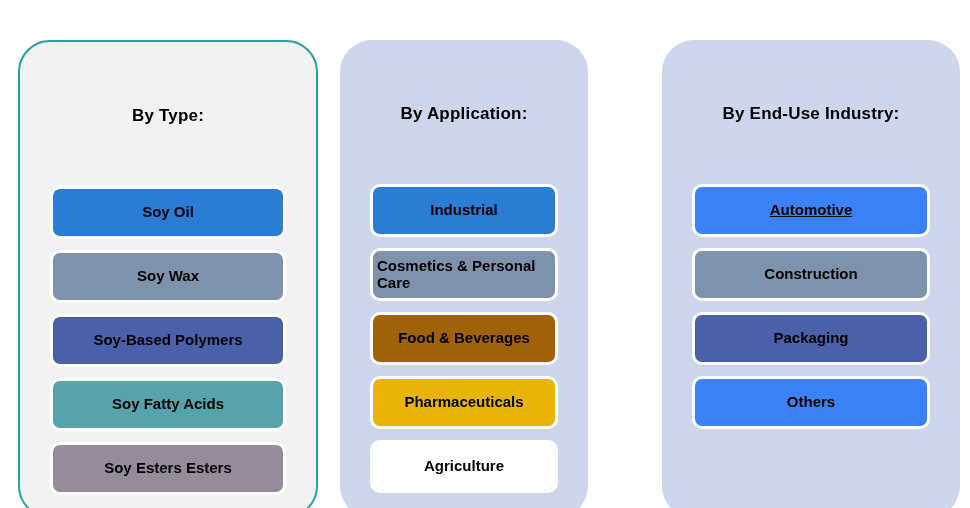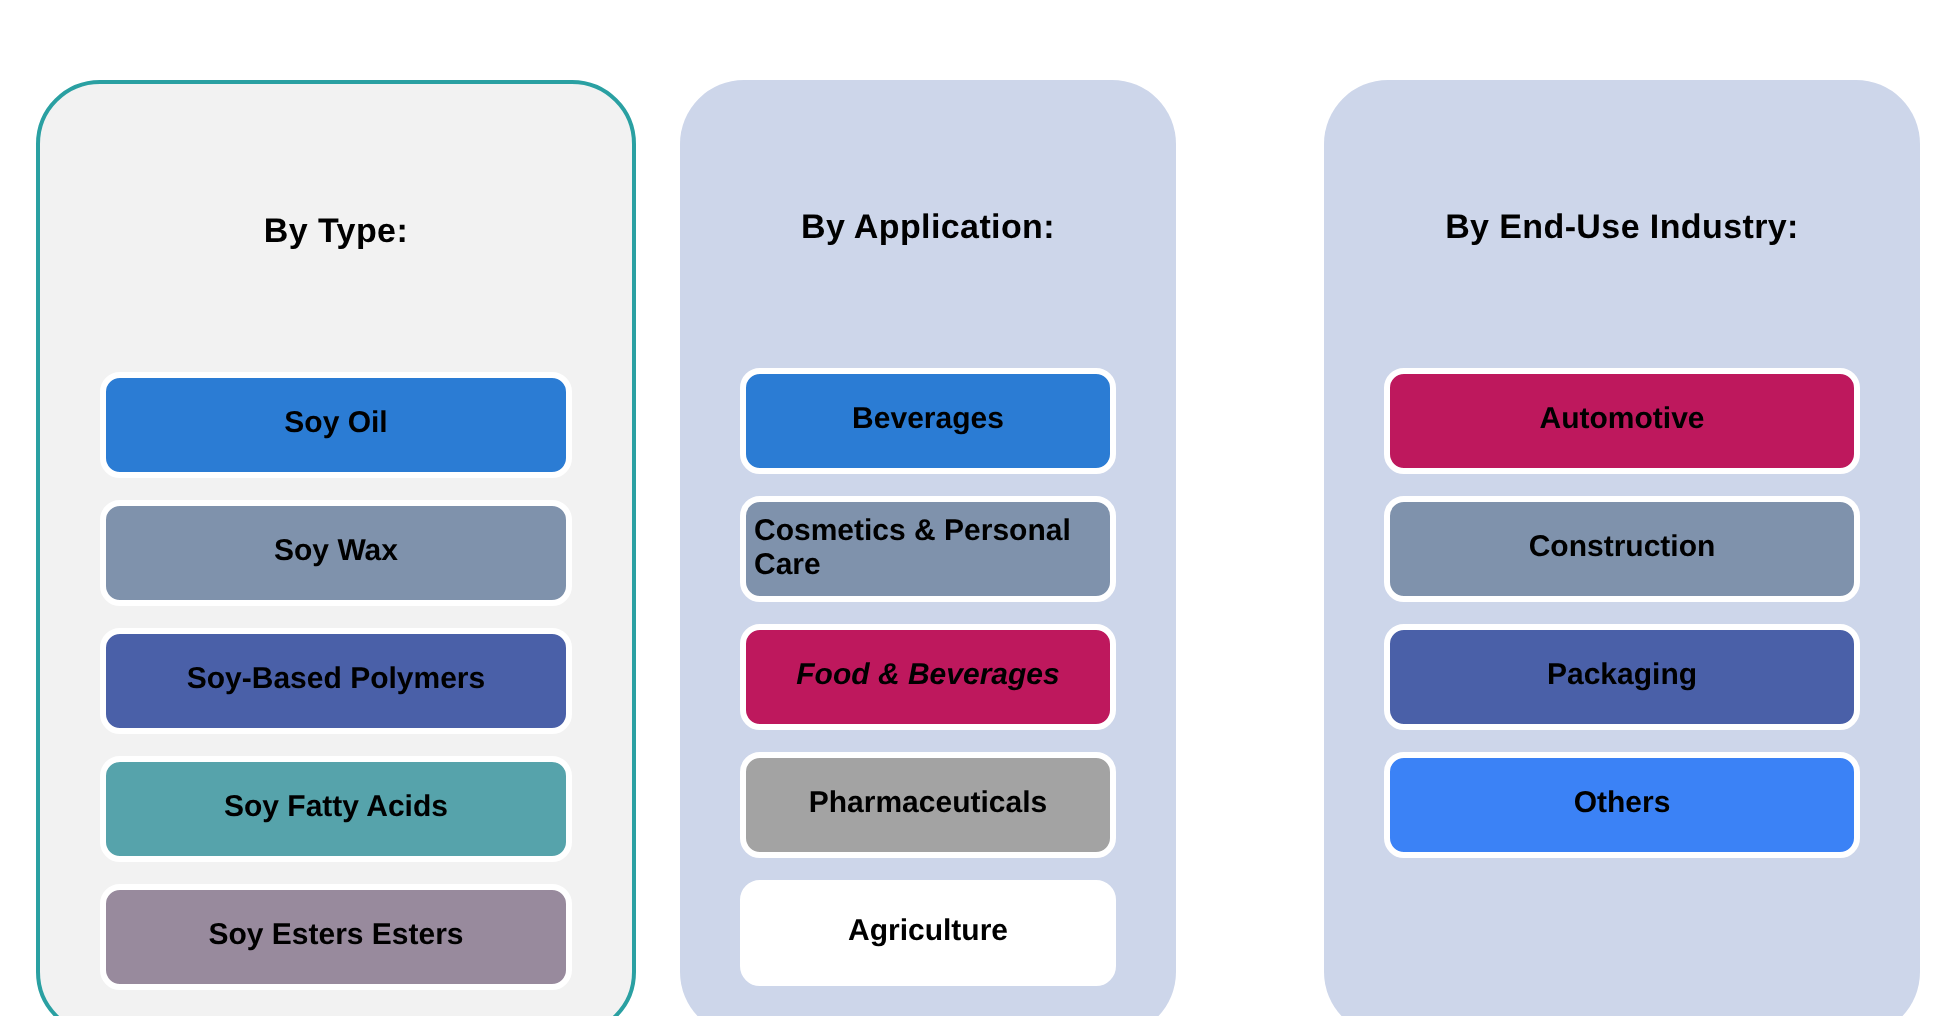--- a/index.html
+++ b/index.html
@@ -76,31 +76,31 @@
       <div class="item" style="background: rgb(127, 146, 172);">Soy Wax</div>
       <div class="item" style="background: rgb(74, 96, 168);">Soy-Based Polymers</div>
       <div class="item" style="background: rgb(86, 163, 171);">Soy Fatty Acids</div>
       <div class="item" style="background: rgb(152, 138, 157);">Soy Esters Esters</div>
     </div>
   </section>
 
   <section class="panel panel--app">
     <h2 class="panel-title">By Application:</h2>
     <div class="items">
-      <div class="item" style="background: rgb(43, 124, 212);">Beverages</div>
+      <div class="item" style="background: rgb(43, 124, 212);">Industrial</div>
       <div class="item" style="background: rgb(127, 146, 172);">Cosmetics &amp; Personal Care</div>
-      <div class="item" style="background: #be185d; font-style: italic;">Food &amp; Beverages</div>
-      <div class="item" style="background: #a3a3a3;">Pharmaceuticals</div>
+      <div class="item" style="background: #a16207;">Food &amp; Beverages</div>
+      <div class="item" style="background: #eab308;">Pharmaceuticals</div>
       <div class="item" style="background: #ffffff;">Agriculture</div>
     </div>
   </section>
 
   <section class="panel panel--end">
     <h2 class="panel-title">By End-Use Industry:</h2>
     <div class="items">
-      <div class="item" style="background: #be185d;">Automotive</div>
+      <div class="item" style="background: #3b82f6; text-decoration: underline;">Automotive</div>
       <div class="item" style="background: rgb(127, 146, 172);">Construction</div>
       <div class="item" style="background: rgb(74, 96, 168);">Packaging</div>
       <div class="item" style="background: #3b82f6;">Others</div>
     </div>
   </section>
 
 </div>
 
 </body></html>

